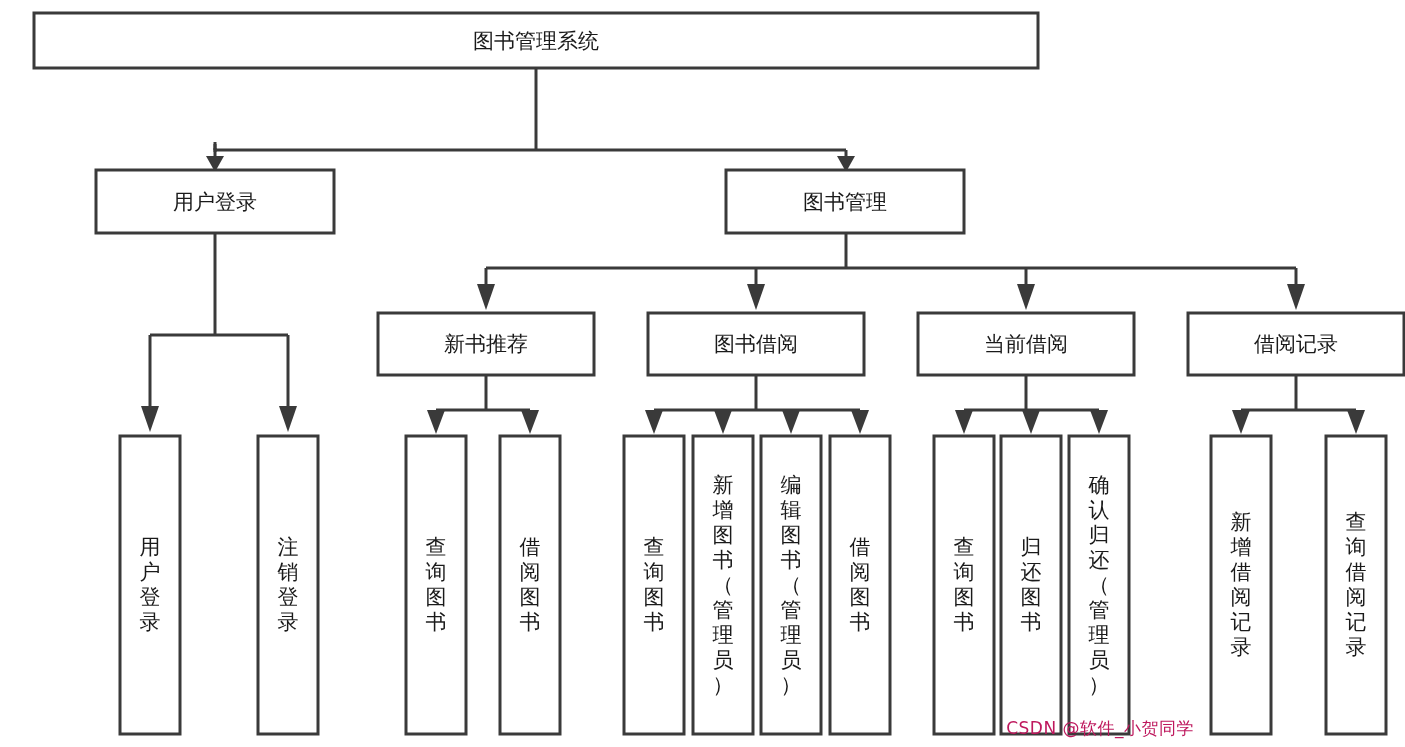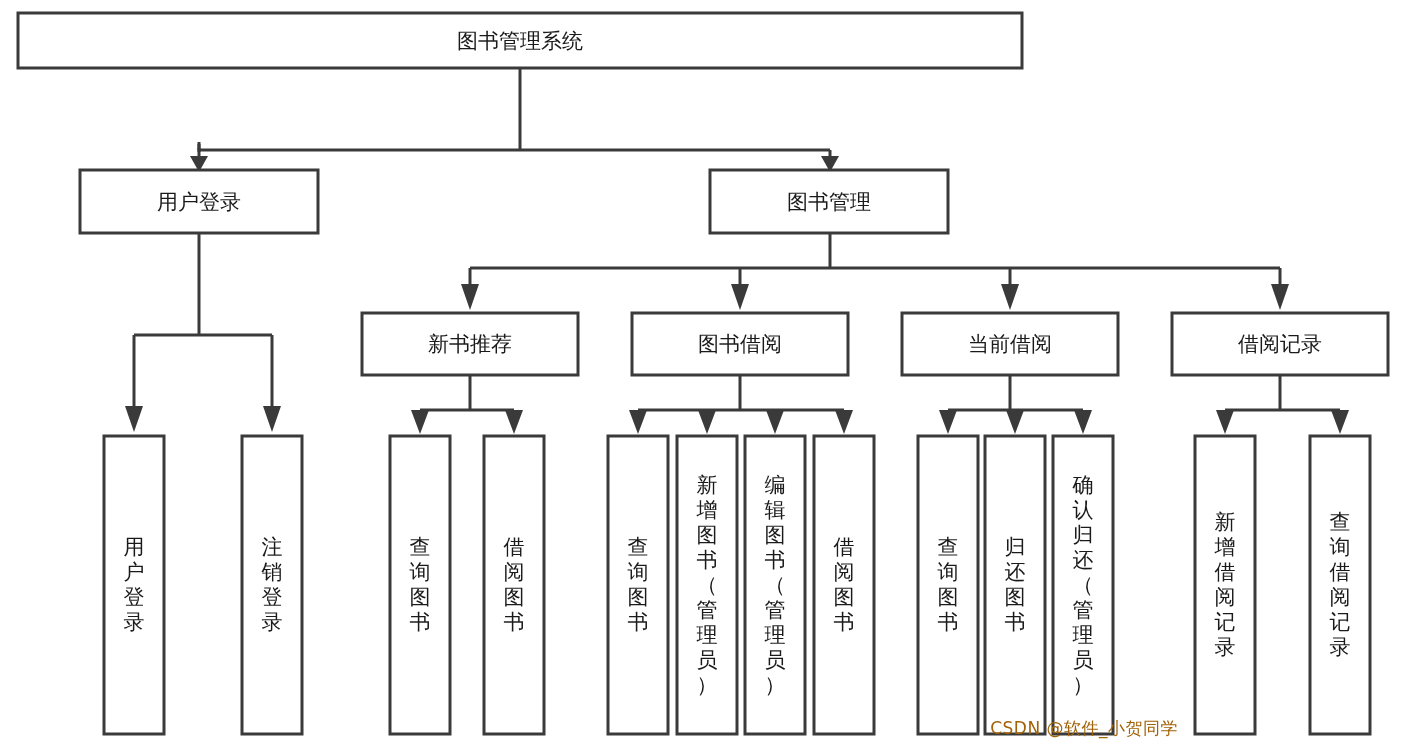--- a/index.html
+++ b/index.html
@@ -12,20 +12,21 @@
     width: 1405px;
     height: 747px;
     font-family: "DejaVu Sans", "Liberation Sans", sans-serif;
     overflow: hidden;
     position: relative;
   }
   #diagram-root {
     position: relative;
     width: 1188px;
     height: 747px;
+    margin-left: 16px;
   }
   svg#tree-svg {
     position: absolute;
     top: 0;
     left: 0;
     width: 1405px;
     height: 747px;
     display: block;
   }
   .node-box {
@@ -55,21 +56,21 @@
     font-size: 21px;
     fill: #1a1a1a;
     text-anchor: middle;
   }
   .watermark {
     position: absolute;
     right: 10px;
     bottom: 7px;
     font-family: "DejaVu Sans", "Liberation Sans", sans-serif;
     font-size: 17px;
-    color: #a16207;
+    color: #be185d;
     white-space: nowrap;
     letter-spacing: 0.5px;
   }
 </style>
 </head>
 <body>
 
 <div id="diagram-root">
 
   <svg id="tree-svg" viewBox="0 0 1405 747">

